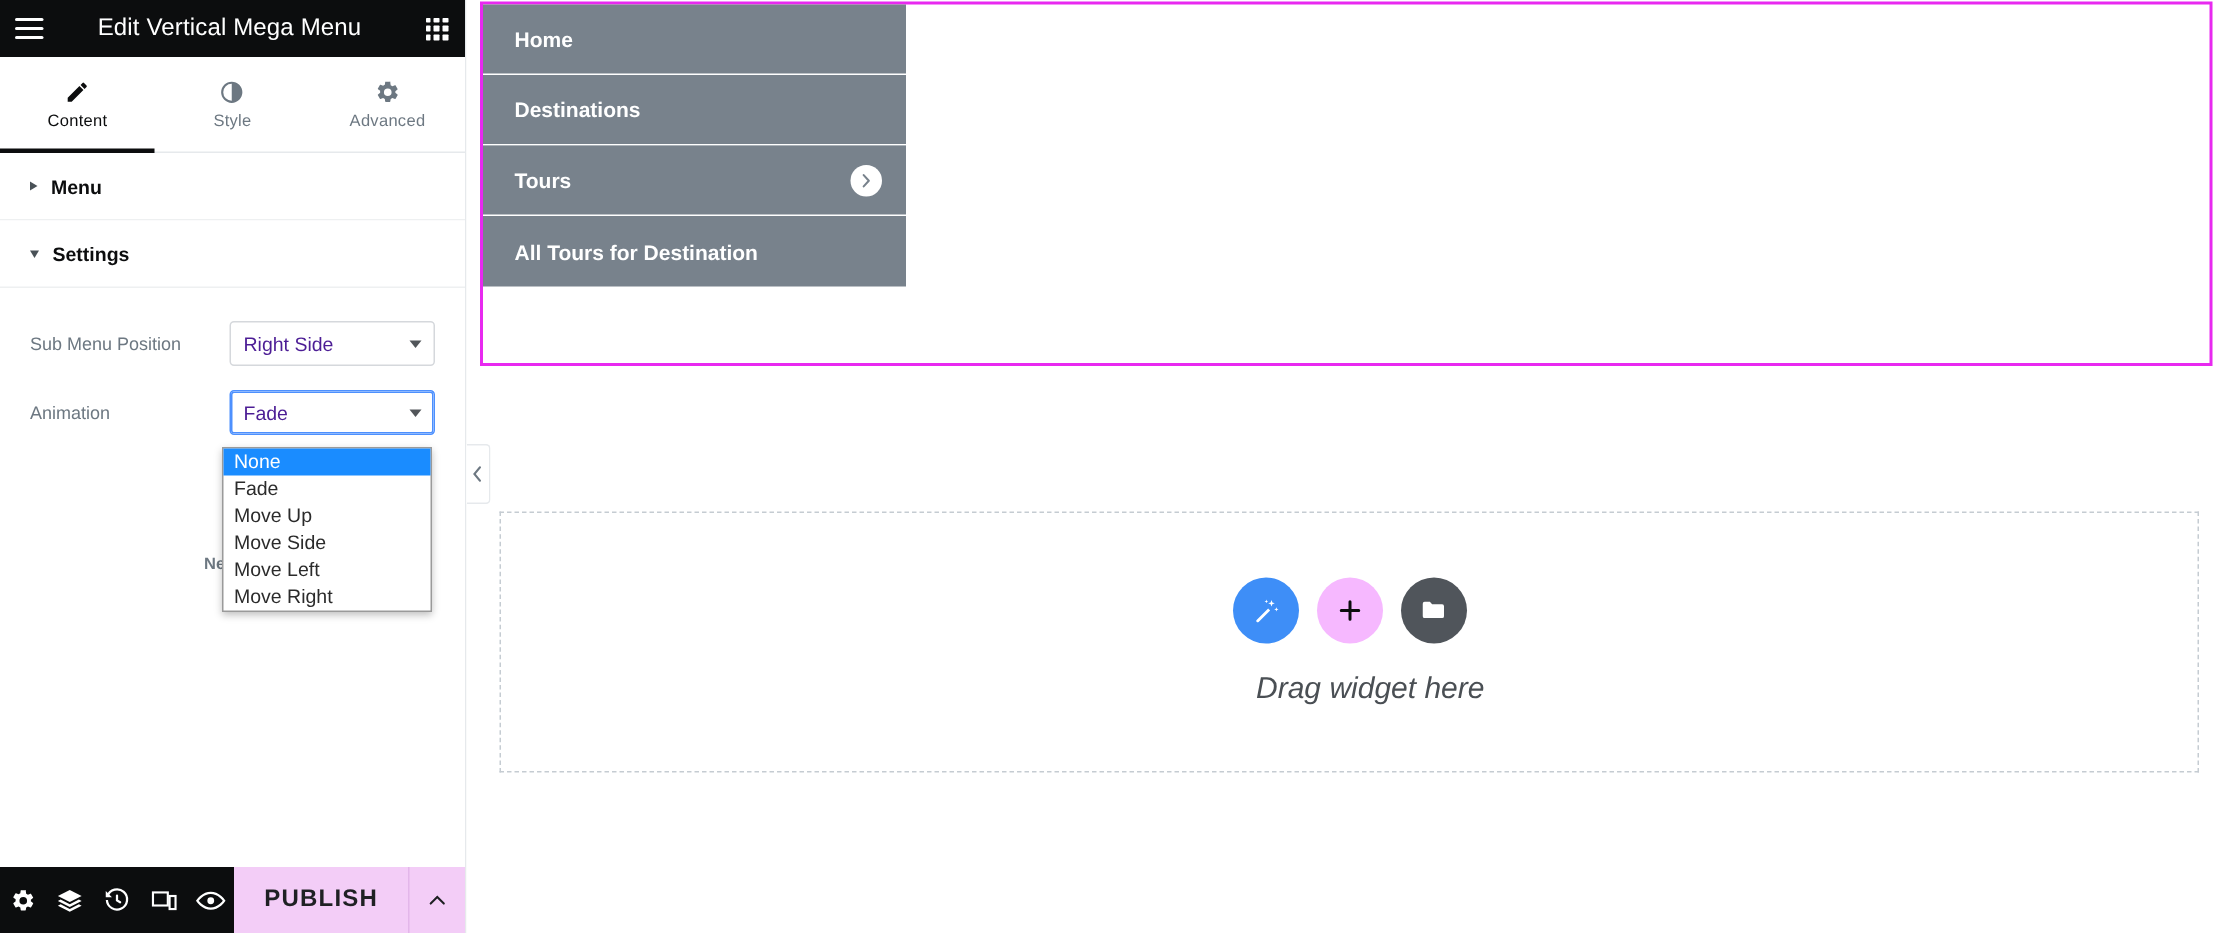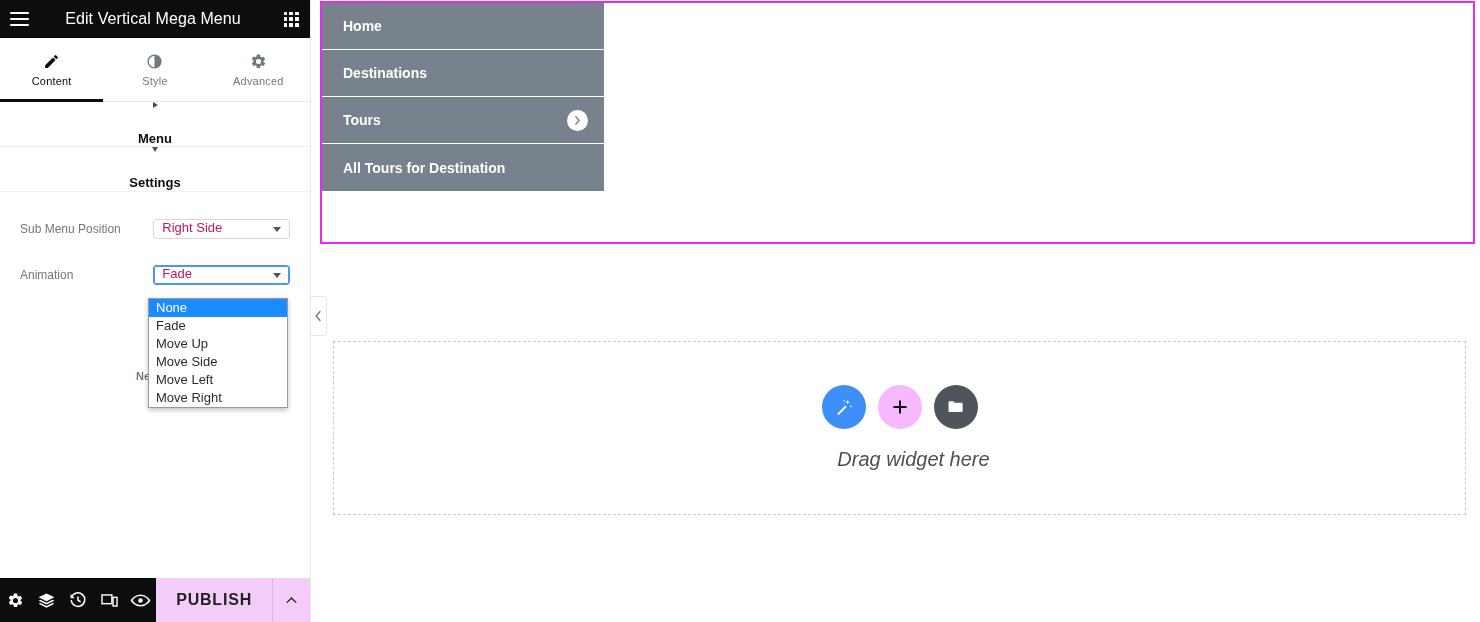--- a/index.html
+++ b/index.html
@@ -68,24 +68,23 @@
   .tab.active .tab-label { color: #0c0d0e; }
   .tab.active::after {
     content: ""; position: absolute; left: 0; right: 0; bottom: -1px;
     height: 3px; background: #0c0d0e;
   }
   .tab svg { display: block; }
 
   
   .section-head {
     height: 45px; display: flex; align-items: center;
-    padding: 0 20px; gap: 23px;
+    padding: 0 20px; gap: 9px;
     cursor: pointer; border-bottom: 1px solid #eef0f1;
     background: #ffffff;
-    flex-direction: column;
   }
   .section-head .caret {
     width: 0; height: 0; display: inline-block;
   }
   .caret.closed {
     border-left: 5px solid #495157;
     border-top: 3.5px solid transparent;
     border-bottom: 3.5px solid transparent;
   }
   .caret.open {
@@ -98,26 +97,26 @@
   
   #controls { padding: 14px 20px 0 20px; position: relative; }
   .control-row {
     display: flex; align-items: center;
     height: 46px;
   }
   .control-label {
     width: 135px; font-size: 12px; color: #6d7882;
   }
   .select-box {
-    position: relative; width: 138px; height: 20px;
+    position: relative; width: 138px; height: 30px;
     border: 1px solid #d5d8dc; border-radius: 3px;
     background: #ffffff;
-    display: flex; 
+    display: flex; align-items: center;
     padding: 0 22px 0 8px;
-    font-size: 13px; color: #be185d;
+    font-size: 13px; color: #4c1d95;
     cursor: pointer;
   }
   .select-box .arrow {
     position: absolute; right: 8px; top: 50%;
     margin-top: -2px;
     width: 0; height: 0;
     border-top: 5px solid #52565a;
     border-left: 4.5px solid transparent;
     border-right: 4.5px solid transparent;
   }

